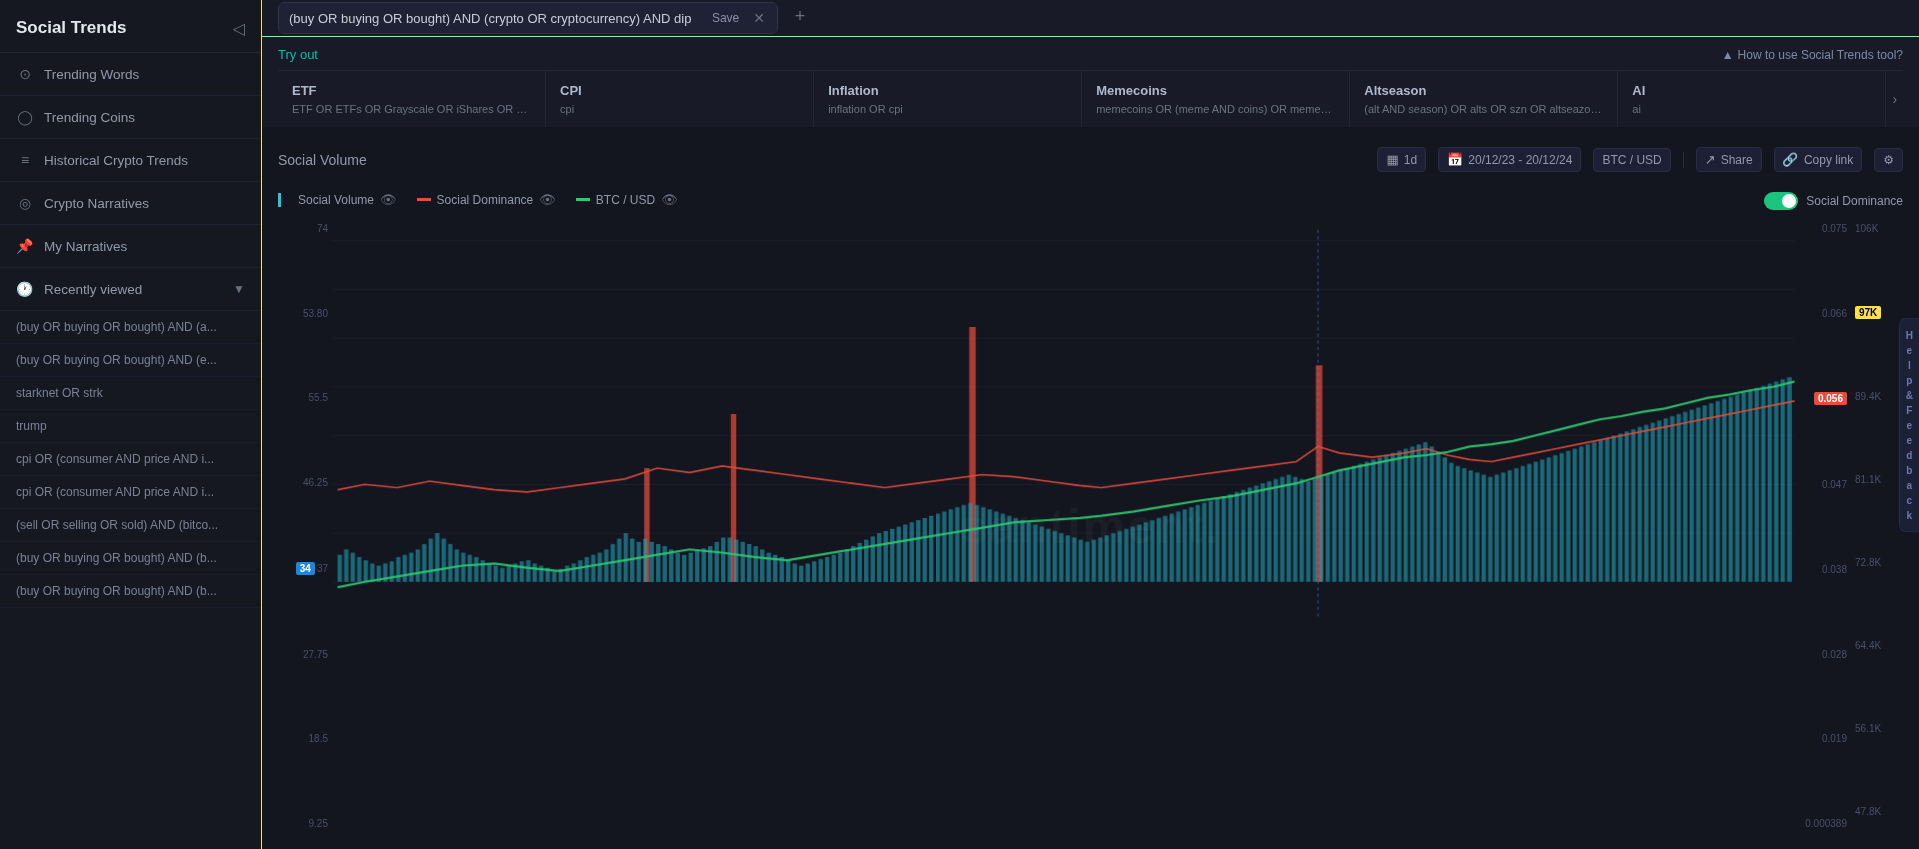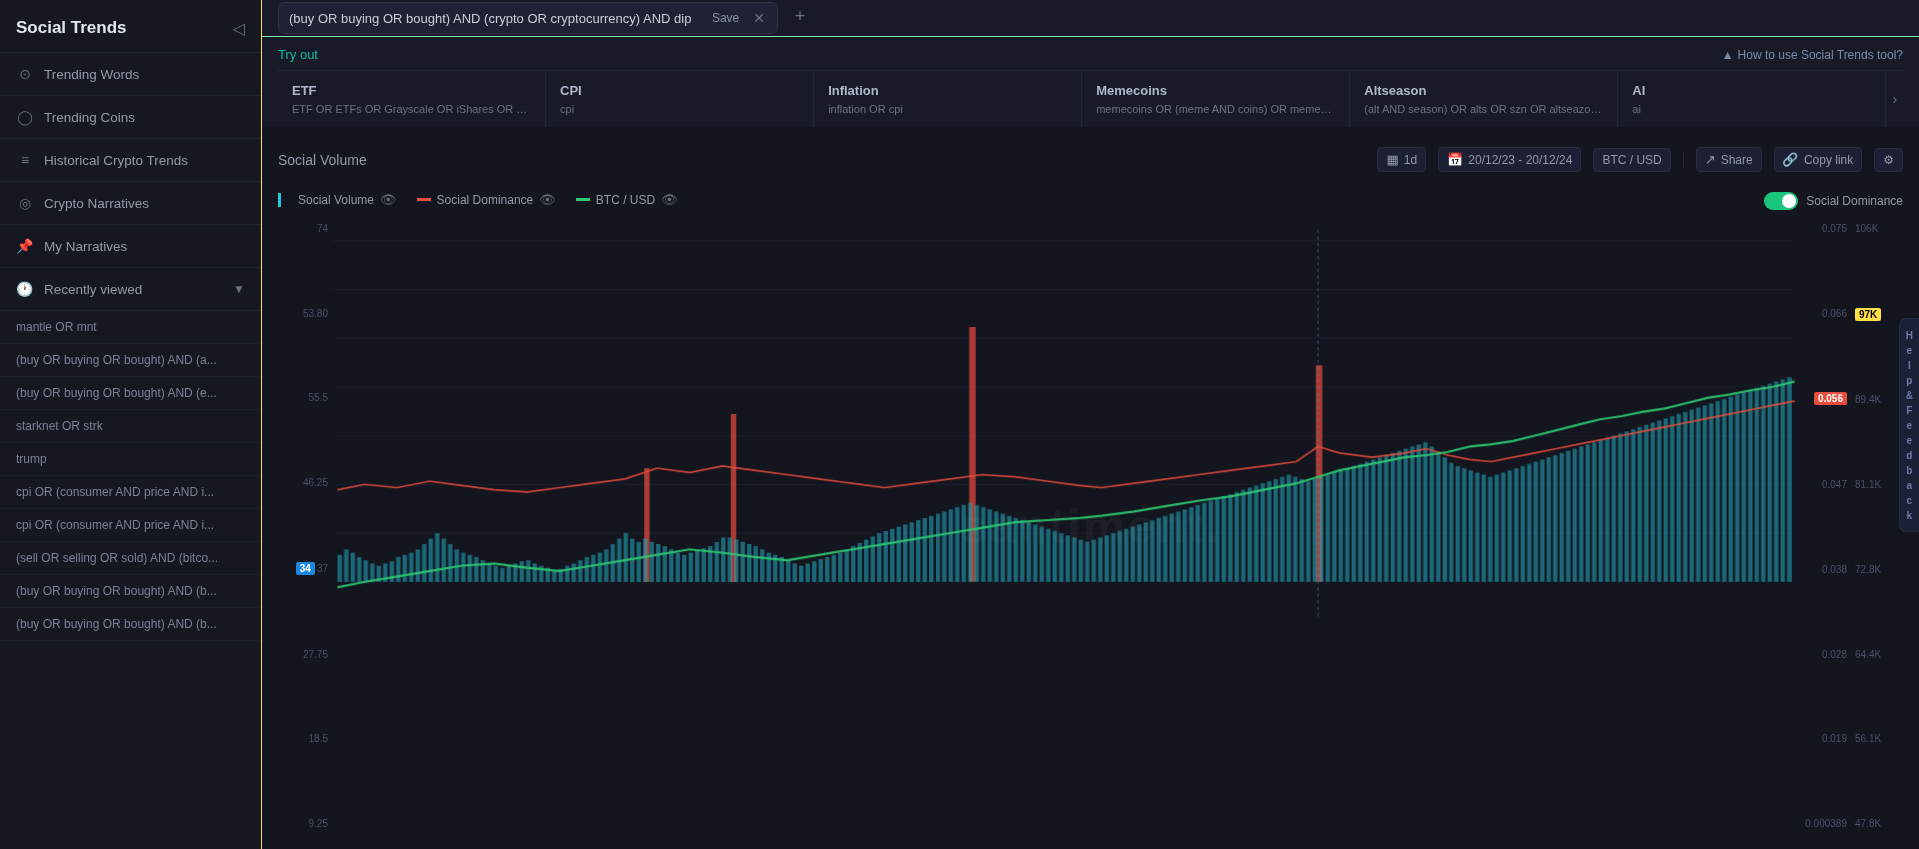--- a/index.html
+++ b/index.html
@@ -330,21 +330,21 @@
       justify-content: space-between;
       align-items: flex-end;
       padding: 4px 4px 4px 0;
       font-size: 10px;
       color: #4a5068;
     }
     .y-axis-right {
       position: absolute;
       right: 0;
       top: 0;
-      bottom: 0;
+      bottom: 12px;
       width: 52px;
       display: flex;
       flex-direction: column;
       justify-content: space-between;
       align-items: flex-start;
       padding: 4px 0 4px 4px;
       font-size: 10px;
       color: #4a5068;
     }
     .y-axis-right2 {
@@ -449,21 +449,20 @@
 
   <div class="sidebar-section-header">
     <div class="sidebar-section-left">
       <span class="sidebar-nav-icon">🕐</span>
       <span>Recently viewed</span>
     </div>
     <span class="sidebar-chevron">▼</span>
   </div>
 
   <div class="sidebar-recent-list">
-    <div class="sidebar-recent-item">mantle OR mnt</div>
     <div class="sidebar-recent-item">(buy OR buying OR bought) AND (a...</div>
     <div class="sidebar-recent-item">(buy OR buying OR bought) AND (e...</div>
     <div class="sidebar-recent-item">starknet OR strk</div>
     <div class="sidebar-recent-item">trump</div>
     <div class="sidebar-recent-item">cpi OR (consumer AND price AND i...</div>
     <div class="sidebar-recent-item">cpi OR (consumer AND price AND i...</div>
     <div class="sidebar-recent-item">(sell OR selling OR sold) AND (bitco...</div>
     <div class="sidebar-recent-item">(buy OR buying OR bought) AND (b...</div>
     <div class="sidebar-recent-item">(buy OR buying OR bought) AND (b...</div>
   </div>

